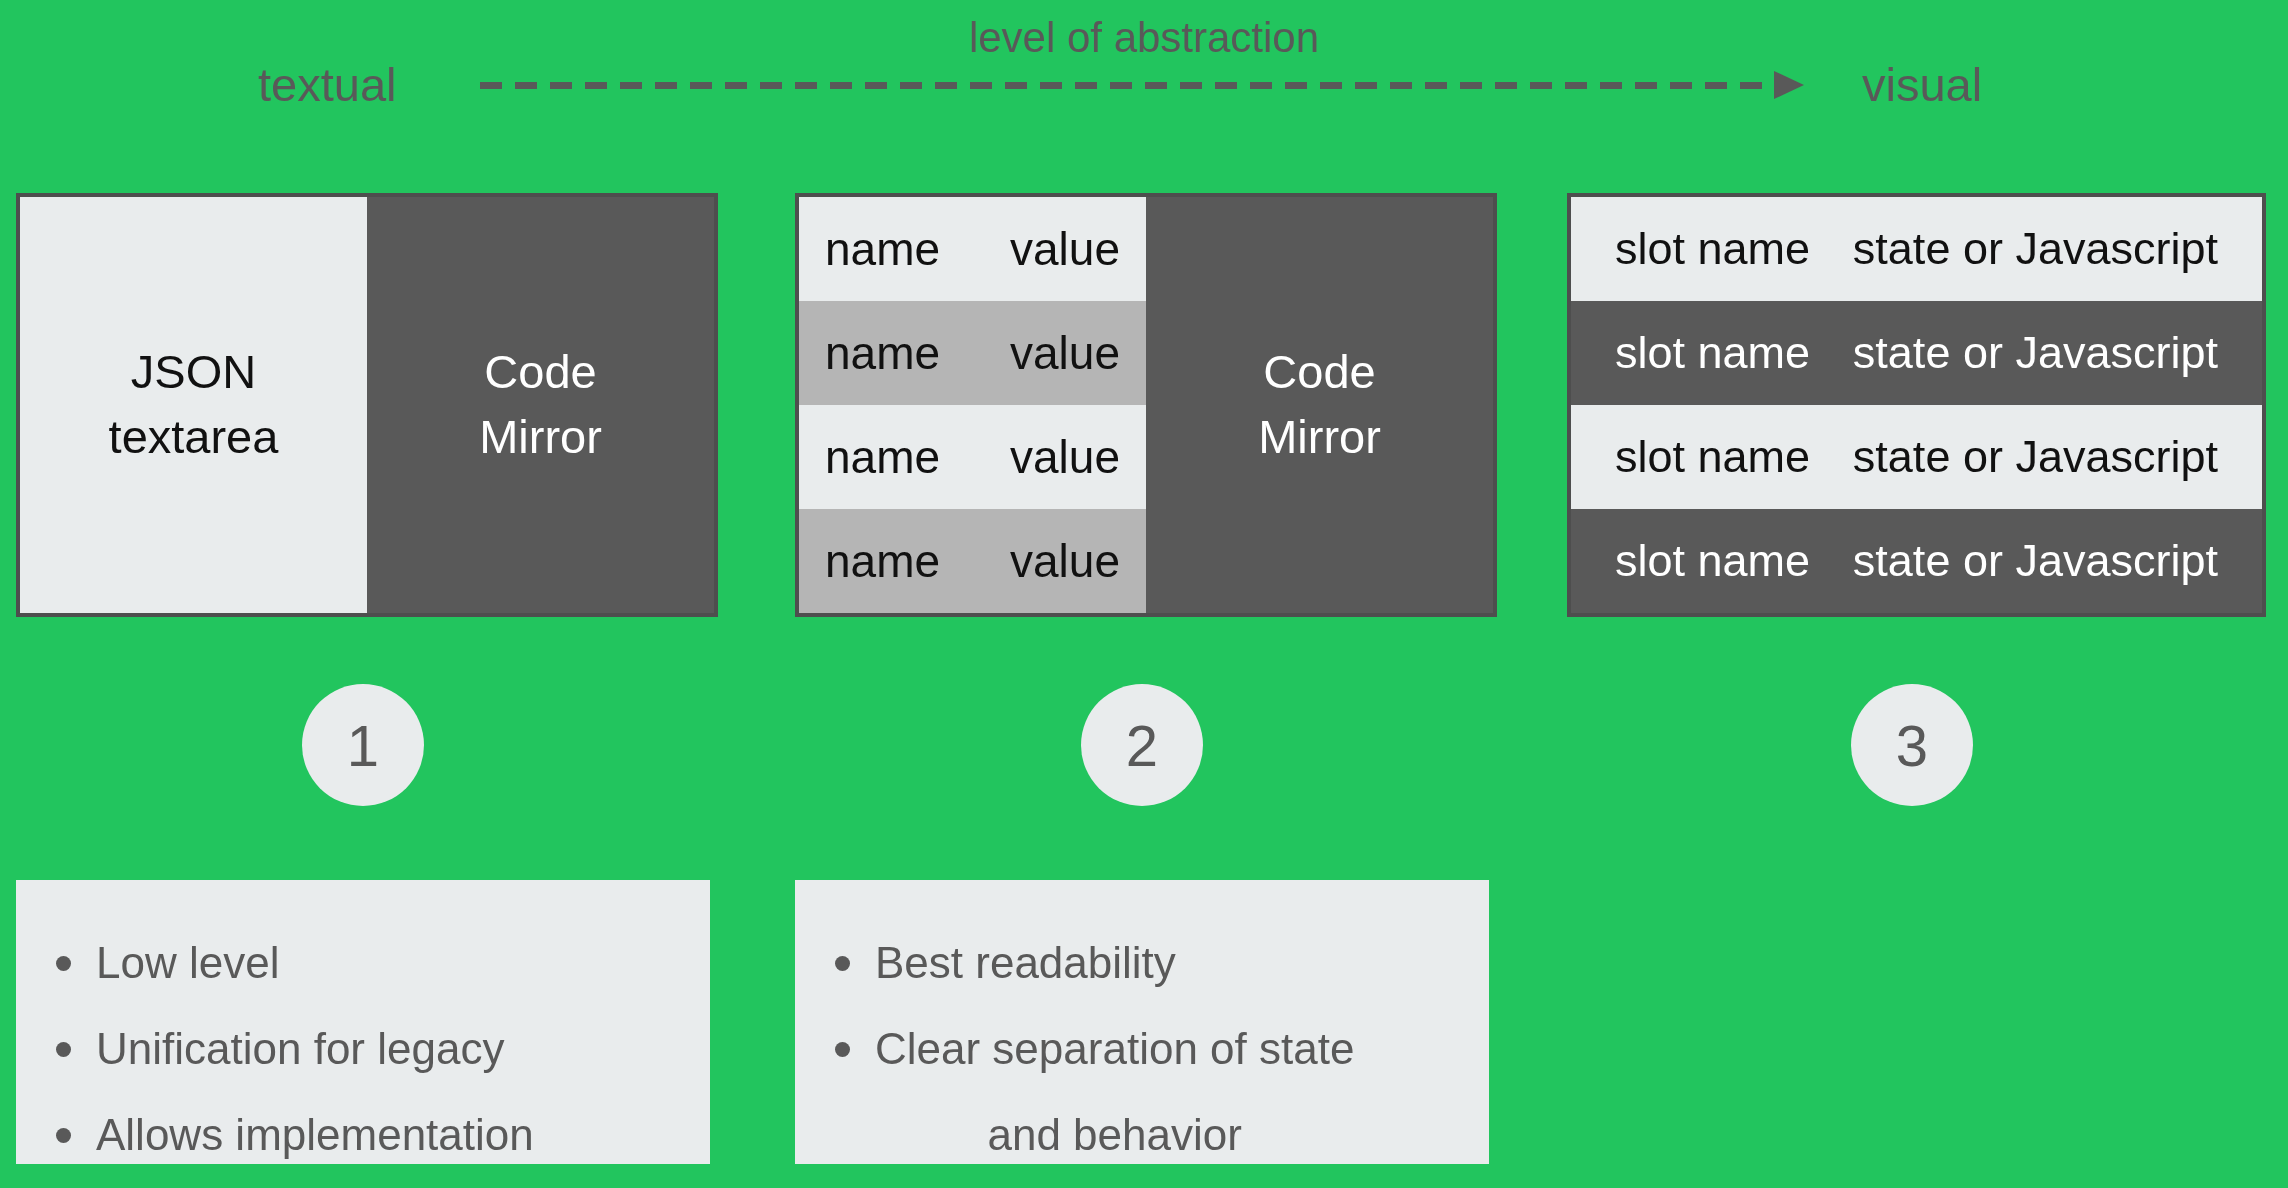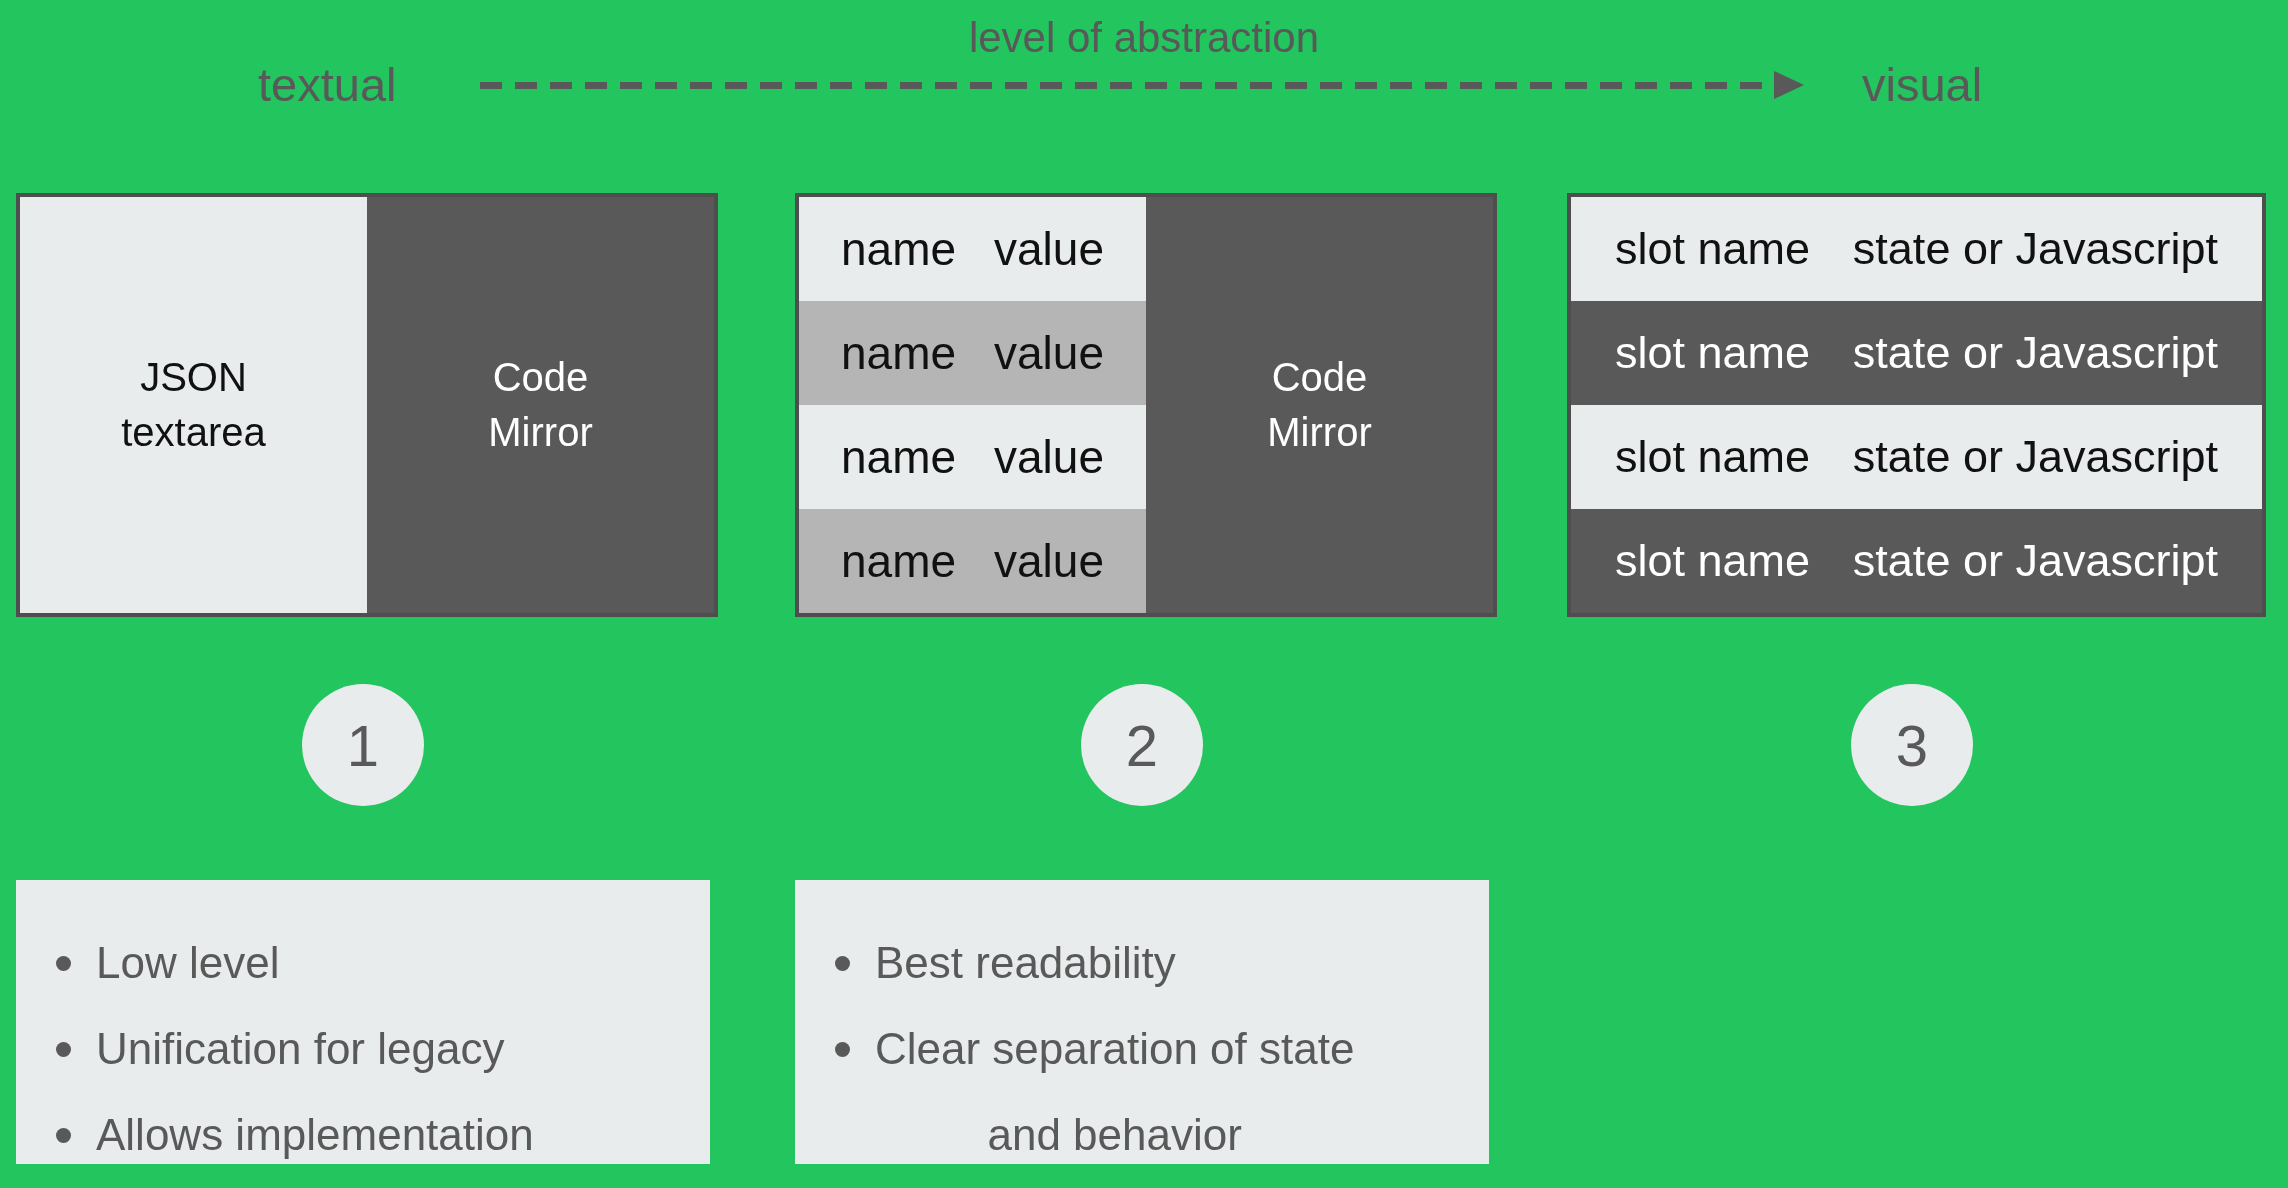--- a/index.html
+++ b/index.html
@@ -19,26 +19,26 @@
 
   
   .box{position:absolute;top:193px;height:416px;border:4px solid #4e4e4e;display:flex;}
   .box.c1{left:16px;width:694px;}
   .box.c2{left:795px;width:694px;}
   .box.c3{left:1567px;width:691px;flex-direction:column;}
   .half{width:50%;height:100%;display:flex;align-items:center;justify-content:center;}
   .half.light{background:#e9eced;}
   .half.dark{background:#595959;}
   .pre{white-space:pre-line;text-align:center;}
-  .box-label{font-size:40px;color:#111;line-height:1.38;}
+  .box-label{font-size:47px;color:#111;line-height:1.38;}
   .box-label.on-dark{color:#ffffff;}
 
   .tbl{width:50%;height:100%;display:flex;flex-direction:column;}
   .trow{flex:1;display:flex;align-items:center;justify-content:space-between;
-    padding:0 42px;font-size:46px;color:#111;}
+    padding:0 26px;font-size:46px;color:#111;}
   .trow.light{background:#e9eced;}
   .trow.mid{background:#b5b5b5;}
   .trow.dark{background:#595959;color:#ffffff;}
   .c3 .trow{padding:0 44px;font-size:45px;}
 
   
   .step{position:absolute;top:684px;width:122px;height:122px;border-radius:50%;
     background:#e9eced;color:#595959;font-size:58px;
     display:flex;align-items:center;justify-content:center;}
   .step.c1{left:302px;}

